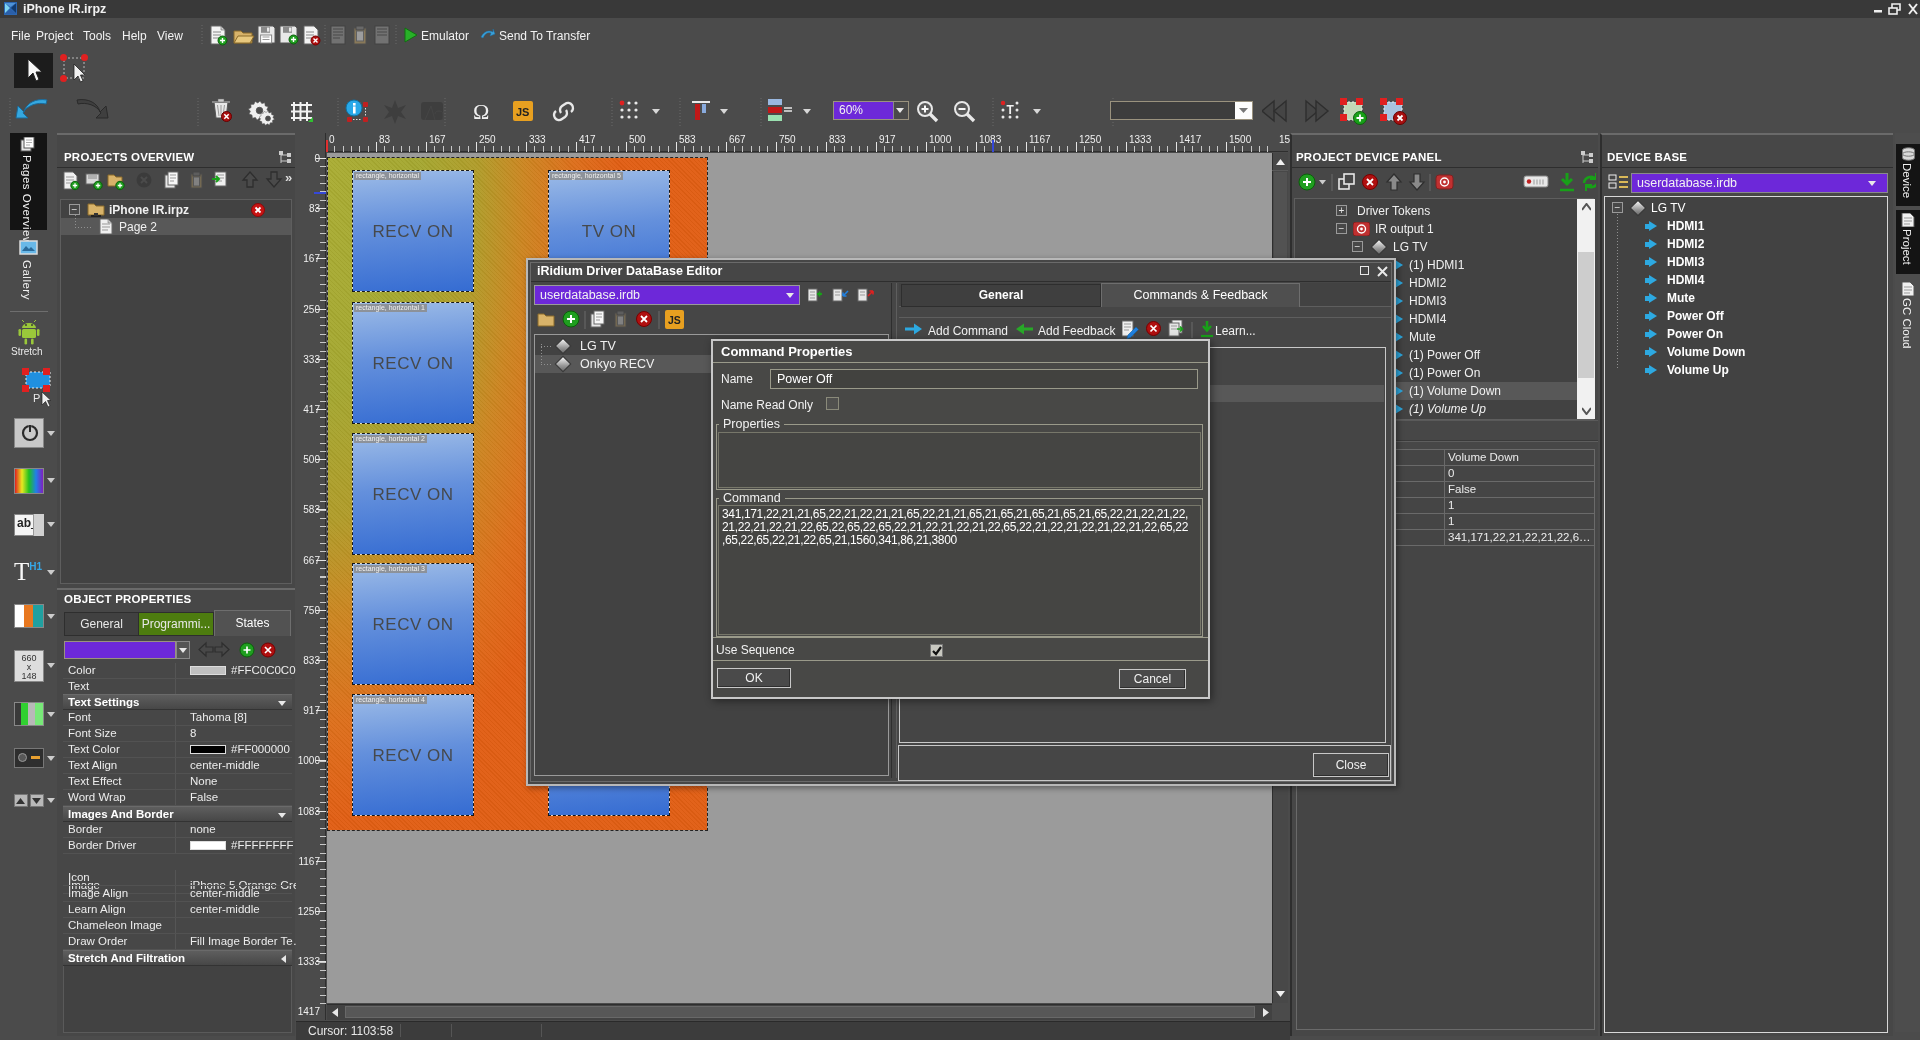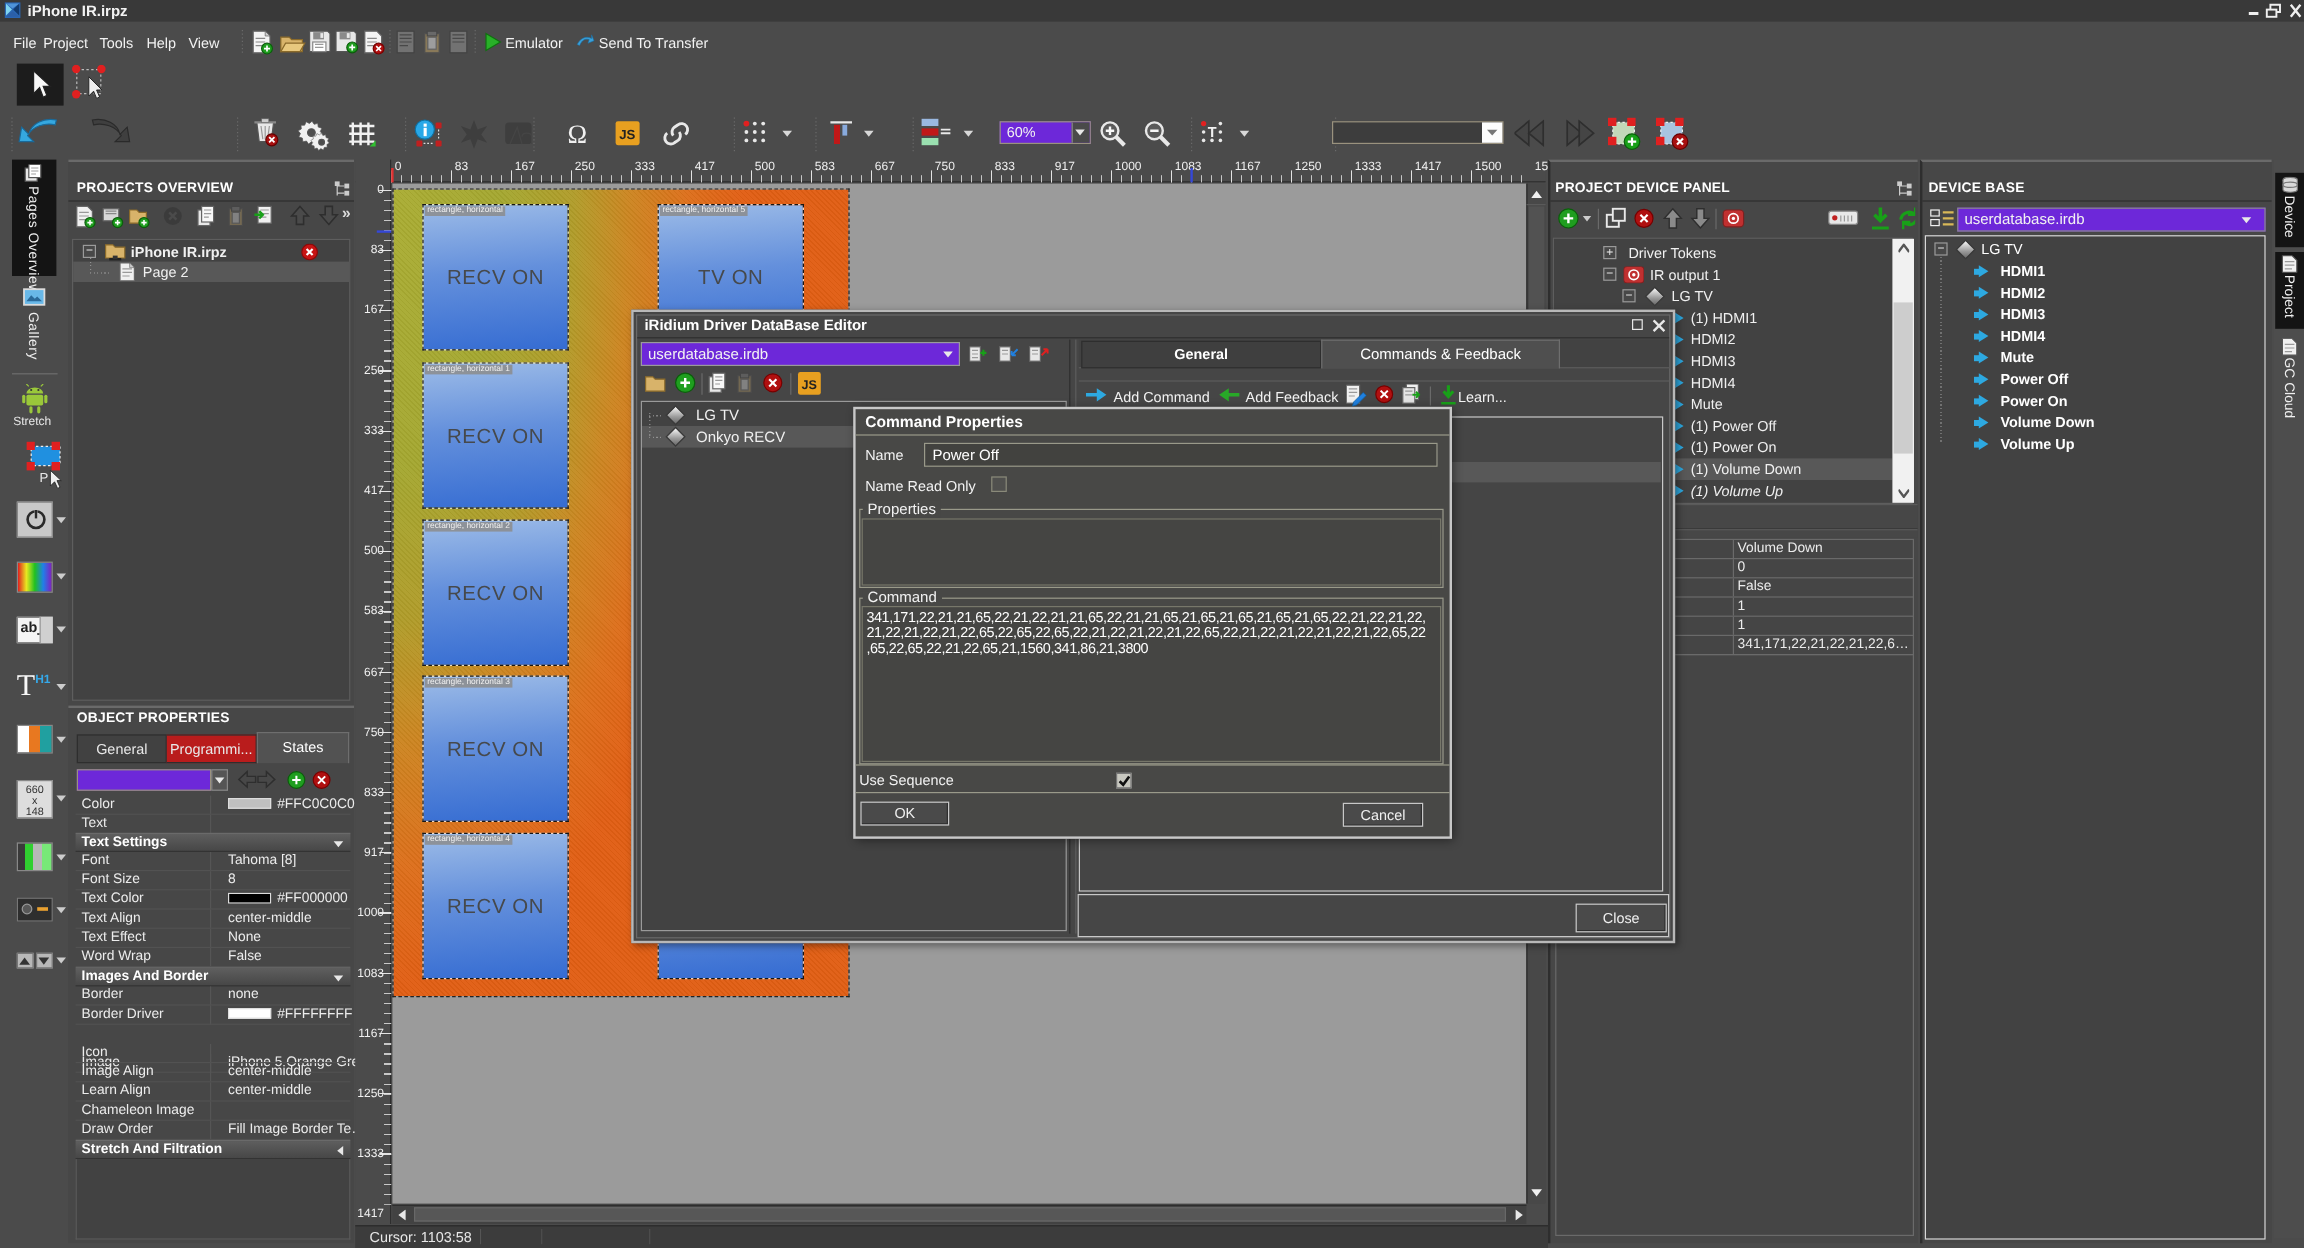--- a/index.html
+++ b/index.html
@@ -451,21 +451,21 @@
       <path d="M9 0 l4 4 h-4 z" fill="#ccc" stroke="#666" stroke-width=".5"></path>
       <path d="M3 5 h8 M3 8 h8 M3 11 h6" stroke="#999"></path>
     </svg>
   <span style="position:absolute;left:58px;">Page 2</span>
 </div>
 
 <div class="abs panel" style="left:57px;top:588px;width:238px;height:448px;border-top:2px solid #6a6a6a;"></div>
 <div class="abs phdr" style="left:64px;top:593px;">OBJECT PROPERTIES</div>
 
 <div class="abs" style="left:64px;top:612px;width:75px;height:24px;background:#414141;border:1px solid #2e2e2e;color:#e8e8e8;font-size:12px;text-align:center;line-height:22px;">General</div>
-<div class="abs" style="left:139px;top:612px;width:75px;height:24px;background:#b91c1c;border:1px solid #2e2e2e;border-left:none;color:#e8e8e8;font-size:12px;text-align:center;line-height:22px;">Programmi...</div>
+<div class="abs" style="left:139px;top:612px;width:75px;height:24px;background:#4d7c0f;border:1px solid #2e2e2e;border-left:none;color:#e8e8e8;font-size:12px;text-align:center;line-height:22px;">Programmi...</div>
 <div class="abs" style="left:214px;top:610px;width:77px;height:26px;background:#525252;border:1px solid #6e6e6e;border-bottom:none;color:#fff;font-size:12px;text-align:center;line-height:24px;">States</div>
 
 <div class="abs input" style="left:64px;top:641px;width:112px;height:18px;"></div>
 <div class="abs" style="left:176px;top:641px;width:14px;height:18px;background:#555;border:1px solid #888;"></div>
 <div class="abs tri-d" style="left:179px;top:648px;"></div>
 <svg class="abs" style="left:197px;top:641px;" width="80" height="18">
   <g fill="#484848" stroke="#2e2e2e" stroke-width="1.2">
       <path d="M9 2 L2 8.5 L9 15 L9 11 L16 11 L16 6 L9 6 Z"></path>
       <path d="M25 2 L32 8.5 L25 15 L25 11 L18 11 L18 6 L25 6 Z"></path>
     </g>

